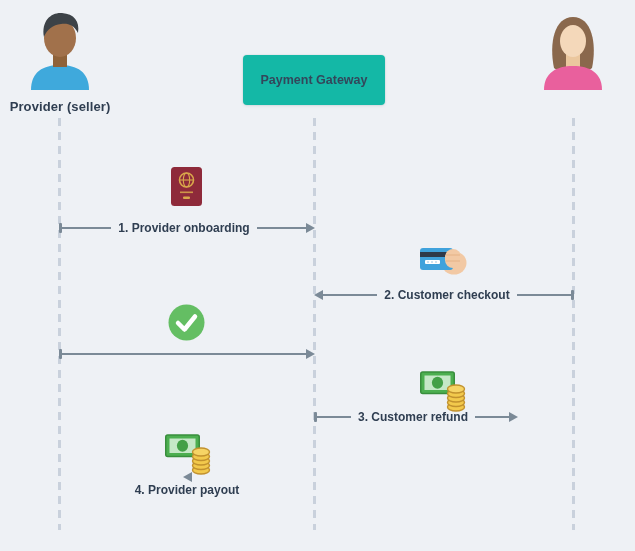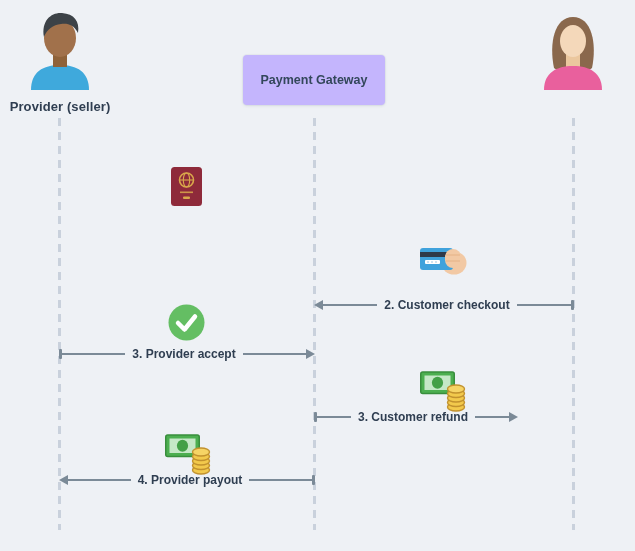--- a/index.html
+++ b/index.html
@@ -23,21 +23,21 @@
     display:flex;flex-direction:column;align-items:center;
   }
   .participant.provider{left:-20px;}
   .participant.customer{left:493px;}
   .p-label{
     margin-top:5px;font-size:13px;font-weight:700;color:var(--txt);
     letter-spacing:.1px;white-space:nowrap;
   }
   .gateway-box{
     position:absolute;left:243px;top:55px;width:142px;height:50px;
-    background:#c4b5fd;border-radius:4px;
+    background:#14b8a6;border-radius:4px;
     box-shadow:0 1px 3px rgba(40,55,70,.10), 0 0 0 1px rgba(40,55,70,.03);
     display:flex;align-items:center;justify-content:center;
   }
   .gateway-box span{font-size:12.5px;font-weight:700;color:#33475B;white-space:nowrap;}
 
   
   .lifeline{
     position:absolute;top:118px;height:412px;width:3px;
     background:repeating-linear-gradient(to bottom,
       var(--lifeline) 0px,var(--lifeline) 8px,transparent 8px,transparent 14px);
@@ -55,24 +55,24 @@
   .msg .tick{width:3px;height:10px;background:var(--arrow);border-radius:1px;}
   .msg .msg-label{
     padding:0 7px;font-size:12px;font-weight:700;color:var(--txt);
     white-space:nowrap;line-height:16px;
   }
   .ah{width:0;height:0;}
   .ah.right{border-top:5px solid transparent;border-bottom:5px solid transparent;border-left:9px solid var(--arrow);}
   .ah.left{border-top:5px solid transparent;border-bottom:5px solid transparent;border-right:9px solid var(--arrow);}
 
   .m1{left:59px;width:256px;top:220px;}
-  .m2{left:314px;width:260px;top:297px;}
+  .m2{left:314px;width:260px;top:287px;}
   .m3{left:59px;width:256px;top:346px;}
   .m4{left:314px;width:204px;top:409px;}
-  .m5{left:59px;width:256px;top:472px;}
+  .m5{left:59px;width:256px;top:472px;flex-direction:column;}
 
   
   .float-icon{position:absolute;}
   .ic-passport{left:171px;top:167px;}
   .ic-card{left:419px;top:240px;}
   .ic-check{left:168px;top:304px;}
   .ic-money-refund{left:420px;top:367px;}
   .ic-money-payout{left:165px;top:430px;}
 </style>
 </head>
@@ -104,33 +104,39 @@
         <path d="M7 80 C7 63 19 56 36 56 C53 56 65 63 65 80 Z" fill="#E9609D"></path>
         <ellipse cx="36" cy="31" rx="13" ry="16" fill="#F4D8BA"></ellipse>
       </svg>
     </span>
   </div>
 
   <div class="lifeline l1"></div>
   <div class="lifeline l2"></div>
   <div class="lifeline l3"></div>
 
+  <div class="msg m1">
+    <span class="tick"></span>
+    <span class="line"></span>
+    <span class="msg-label">1. Provider onboarding</span>
+    <span class="line"></span>
+    <span class="ah right"></span>
+  </div>
 
   <div class="msg m2">
     <span class="ah left"></span>
     <span class="line"></span>
     <span class="msg-label">2. Customer checkout</span>
     <span class="line"></span>
     <span class="tick"></span>
   </div>
 
   <div class="msg m3">
     <span class="tick"></span>
     <span class="line"></span>
-    <span class="msg-label">3. Provider accept</span>
     <span class="line"></span>
     <span class="ah right"></span>
   </div>
 
   <div class="msg m4">
     <span class="tick"></span>
     <span class="line"></span>
     <span class="msg-label">3. Customer refund</span>
     <span class="line"></span>
     <span class="ah right"></span>

